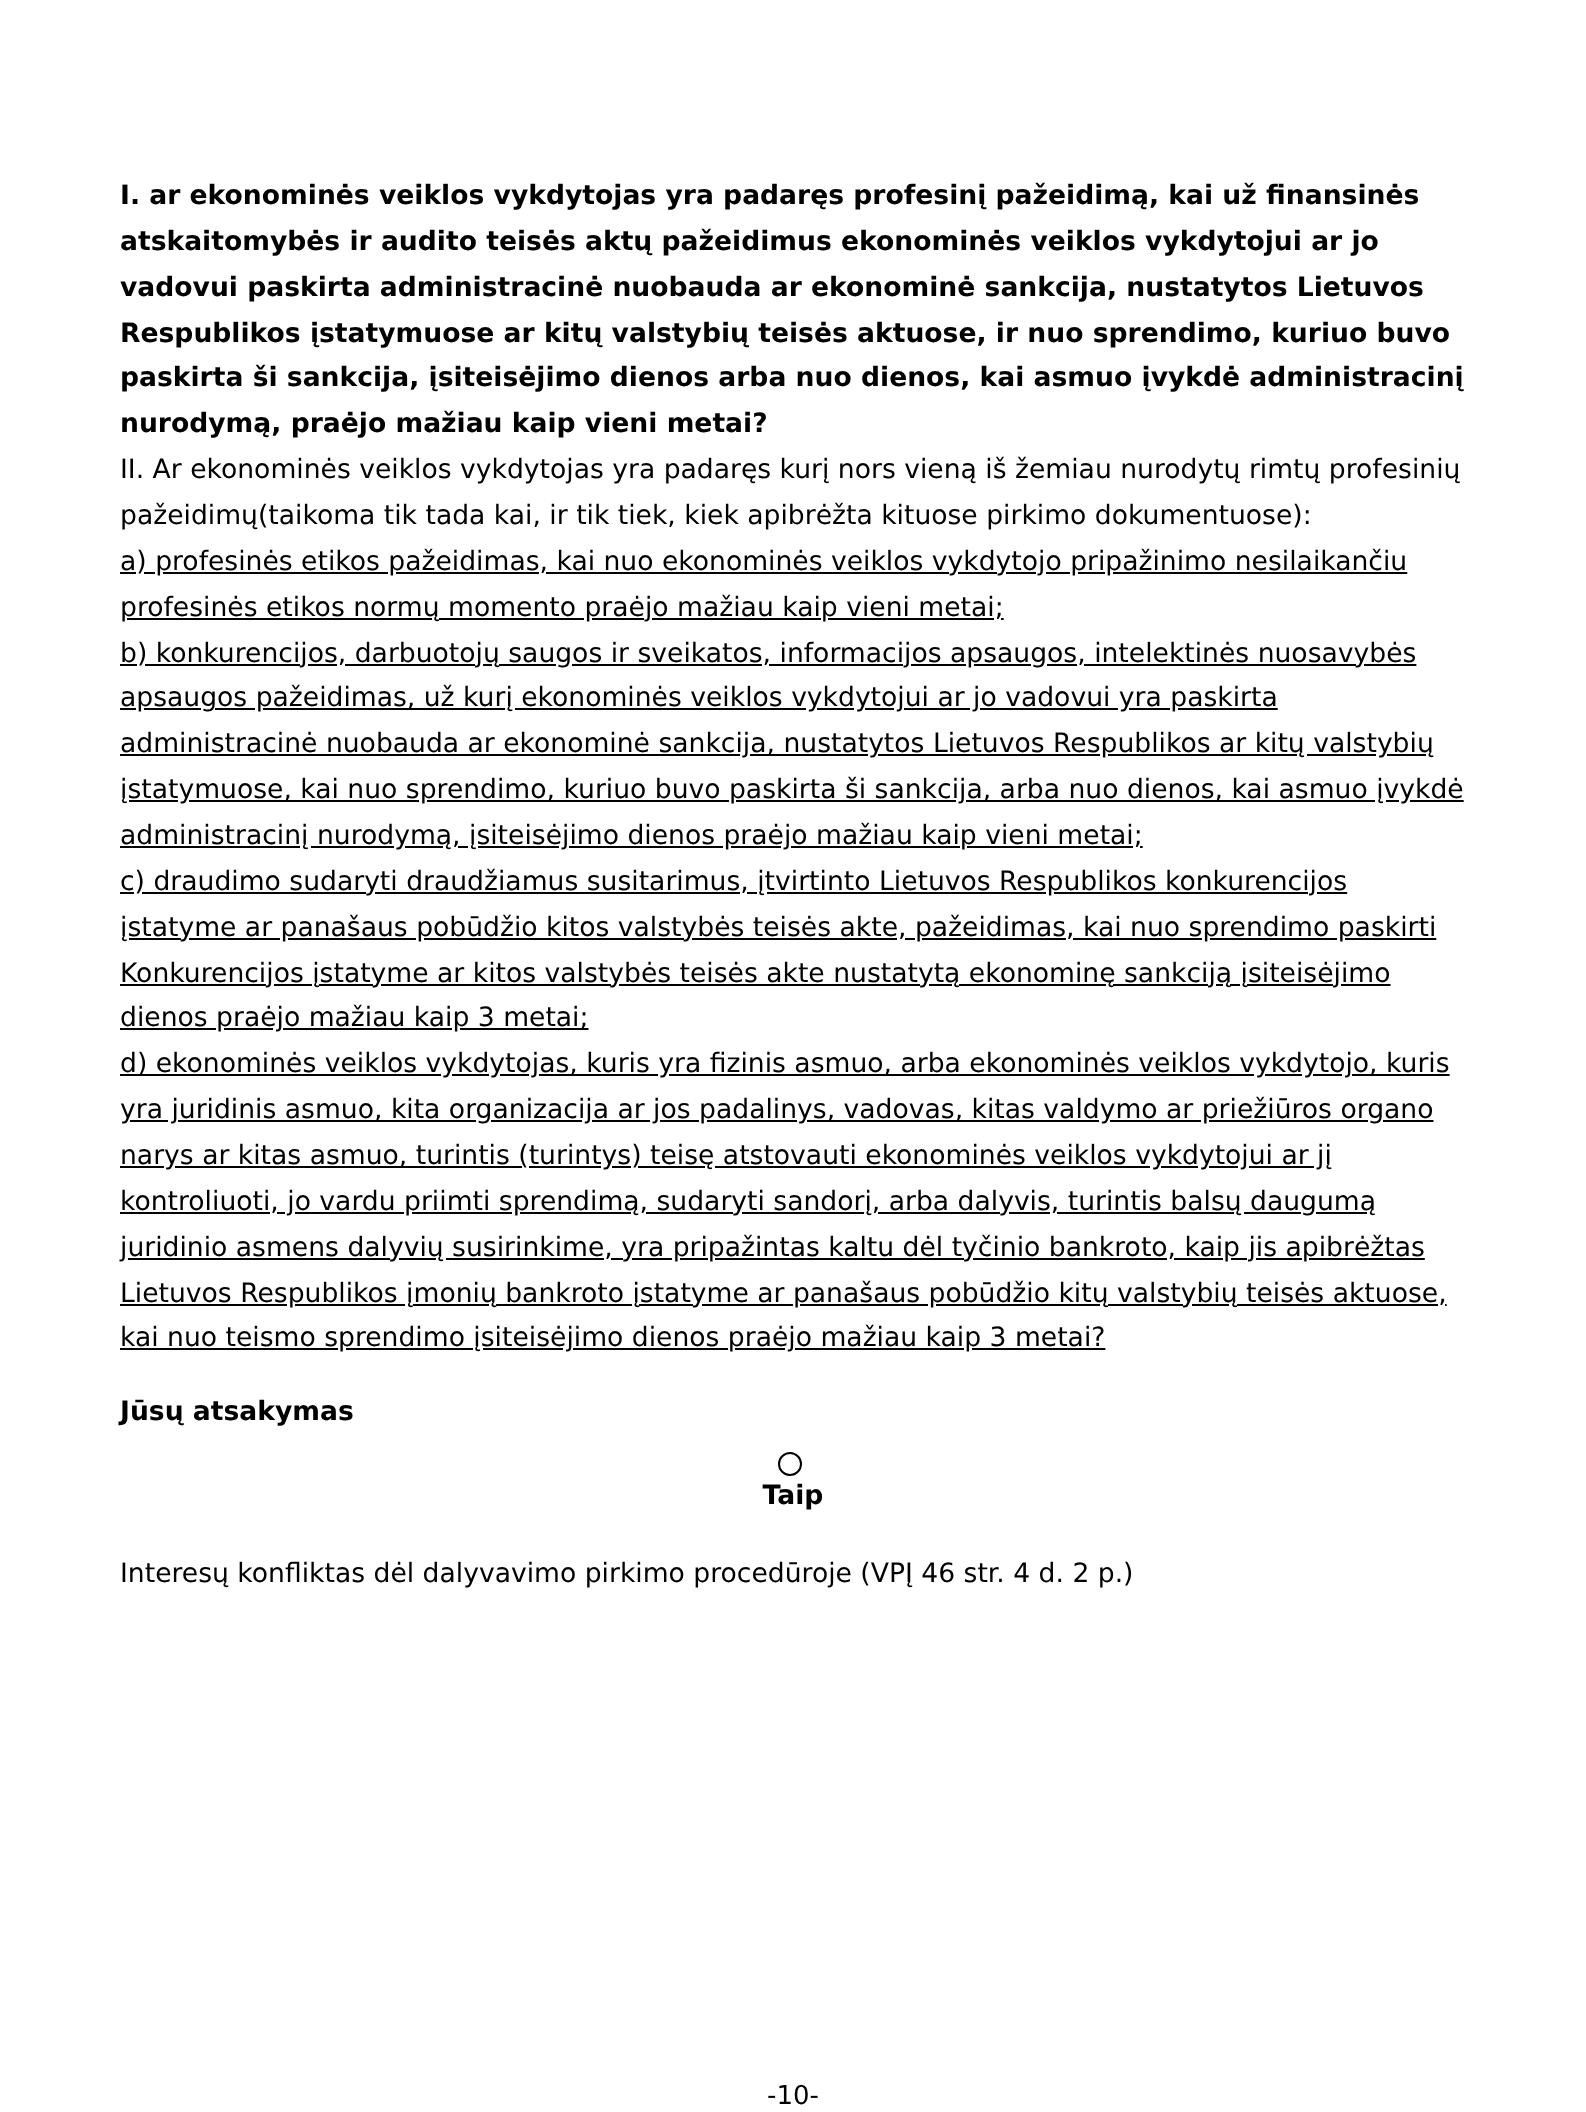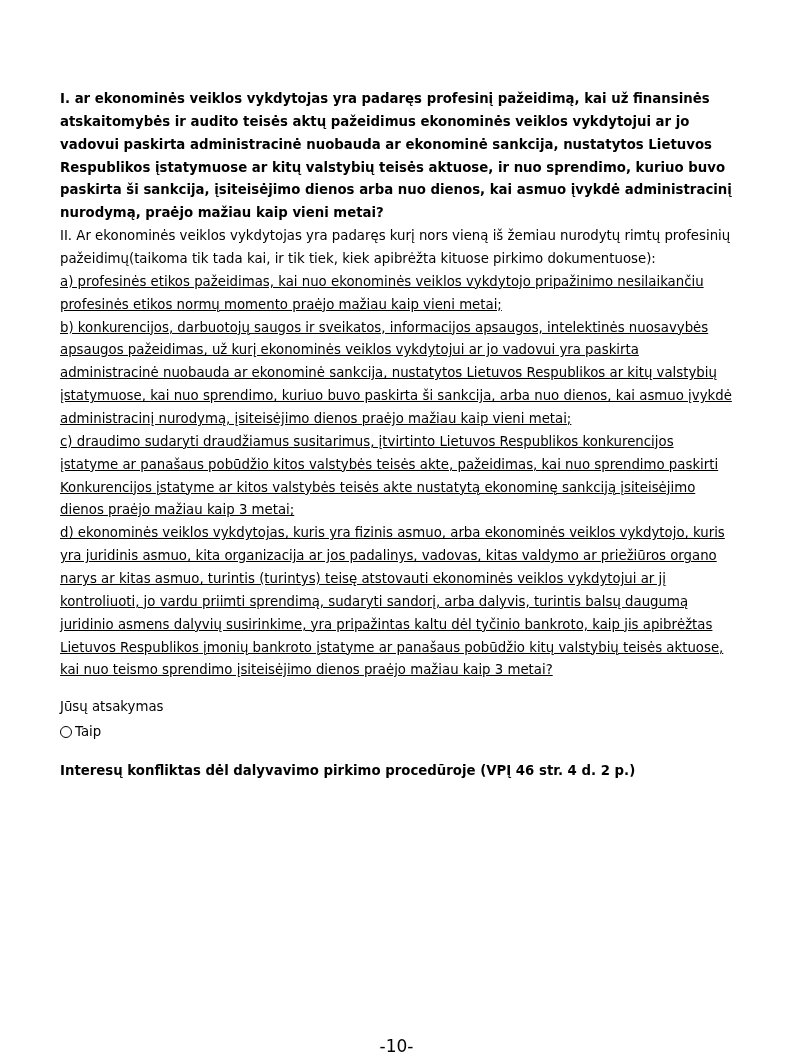--- a/index.html
+++ b/index.html
@@ -35,28 +35,30 @@
   }
   .inline-bold {
     font-weight: normal;
   }
   .list-item {
     margin: 0;
     text-decoration: underline;
   }
   .answer-block {
     margin-top: 14px;
+    font-weight: bold;
   }
   .answer-label {
     margin: 0 0 2px 0;
   }
   .option-row {
     display: flex;
-    align-items: flex-start;
+    align-items: center;
     margin: 0 0 2px 0;
+    flex-direction: column;
   }
   .radio {
     display: inline-block;
     width: 12px;
     height: 12px;
     border: 1.4px solid #000;
     border-radius: 50%;
     box-sizing: border-box;
     margin-top: 5px;
     margin-right: 3px;
@@ -64,31 +66,31 @@
     background: #ffffff;
   }
   .radio.selected {
     background: #000000;
     border-color: #000000;
   }
   .option-text {
     line-height: 1.72;
   }
   .section-title {
-    font-weight: bold;
+    font-weight: normal;
     margin-top: 16px;
     line-height: 1.72;
   }
   .page-number {
     position: absolute;
     left: 0;
     right: 0;
     bottom: 44px;
     text-align: center;
-    font-size: 17px;
+    font-size: 13px;
     color: #000000;
   }
 </style>
 </head>
 <body>
 
 <div class="page">
   <div class="doc-body">
 
     <p class="q-heading">I. ar ekonominės veiklos vykdytojas yra padaręs profesinį pažeidimą, kai už finansinės atskaitomybės ir audito teisės aktų pažeidimus ekonominės veiklos vykdytojui ar jo vadovui paskirta administracinė nuobauda ar ekonominė sankcija, nustatytos Lietuvos Respublikos įstatymuose ar kitų valstybių teisės aktuose, ir nuo sprendimo, kuriuo buvo paskirta ši sankcija, įsiteisėjimo dienos arba nuo dienos, kai asmuo įvykdė administracinį nurodymą, praėjo mažiau kaip vieni metai?</p>

